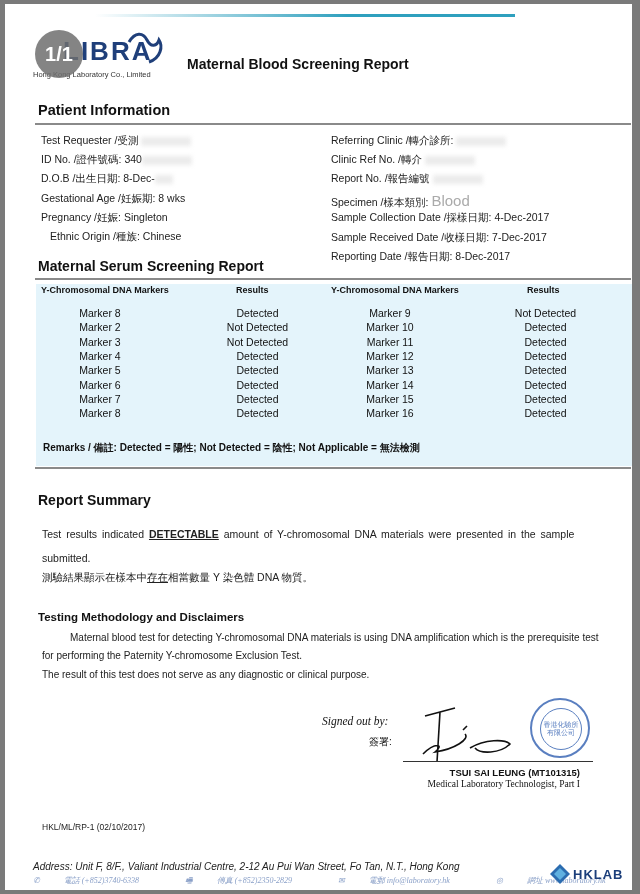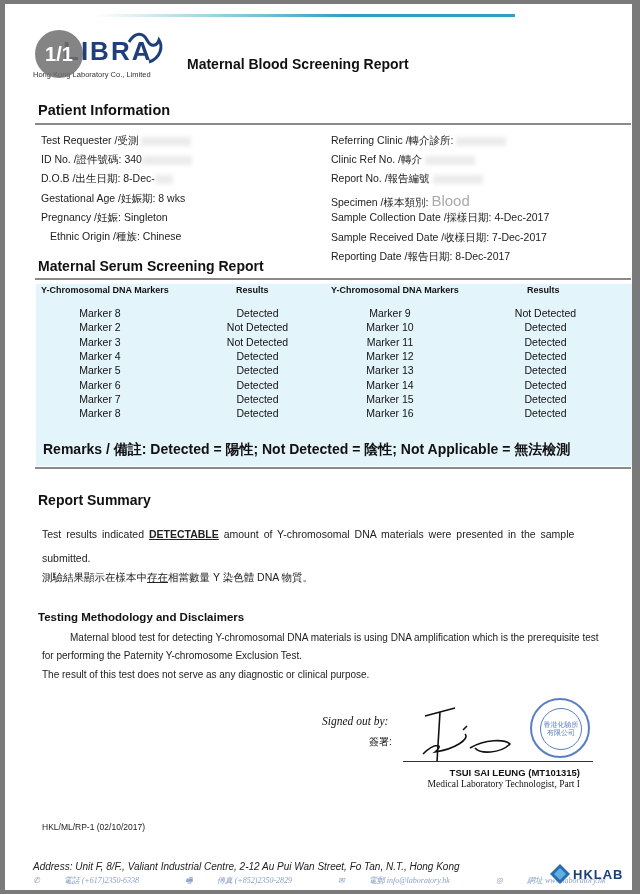--- a/index.html
+++ b/index.html
@@ -26,21 +26,21 @@
   .title { position:absolute; left:182px; top:52px; font-size:14px; font-weight:bold; color:#111; }
 
   .section-h { position:absolute; font-weight:bold; color:#111; }
   .rule { position:absolute; left:30px; width:596px; height:2px; background:#8a8a8a; }
   .info-row { position:absolute; font-size:10.5px; color:#222; white-space:nowrap; }
   .blur { display:inline-block; width:50px; height:9px; background:rgba(200,200,200,0.35); vertical-align:middle; filter:blur(2px); }
 
   .serum-panel { position:absolute; left:31px; top:280px; width:596px; height:182px; background:#e4f4fb; }
   .col-h { position:absolute; font-size:9px; font-weight:bold; color:#111; }
   .cell { position:absolute; font-size:10.5px; color:#111; text-align:center; }
-  .remarks { position:absolute; left:38px; top:437px; font-size:14px; font-weight:bold; color:#111; white-space:nowrap; }
+  .remarks { position:absolute; left:38px; top:437px; font-size:10px; font-weight:bold; color:#111; white-space:nowrap; }
 
   .para { position:absolute; left:37px; font-size:10.5px; color:#222; white-space:nowrap; }
   .para u b { font-weight:bold; }
   .sig-label { position:absolute; font-family:"Liberation Serif", serif; font-style:italic; font-size:11.5px; color:#111; }
   .sig-cn { position:absolute; font-size:10px; color:#111; }
   .sig-line { position:absolute; left:398px; top:757px; width:190px; height:1px; background:#333; }
   .stamp { position:absolute; left:525px; top:694px; width:60px; height:60px; border:2px solid #5a7fc0; border-radius:50%; box-sizing:border-box; }
   .stamp-inner { position:absolute; left:8px; top:8px; width:40px; height:40px; border:1px solid #5a7fc0; border-radius:50%; display:flex; align-items:center; justify-content:center; font-size:7px; color:#5a7fc0; text-align:center; line-height:1.1; }
   .signer { position:absolute; right:52px; font-size:9.5px; color:#111; text-align:right; white-space:nowrap; }
 
@@ -160,21 +160,21 @@
   <div class="stamp">
     <div class="stamp-inner">香港化驗所有限公司</div>
   </div>
   <div class="sig-line"></div>
   <div class="signer" style="top:763px; font-weight:bold;">TSUI SAI LEUNG (MT101315)</div>
   <div class="signer" style="top:775px;font-family:Liberation Serif, serif;">Medical Laboratory Technologist, Part I</div>
 
   <div class="doc-code">HKL/ML/RP-1 (02/10/2017)</div>
   <div class="address">Address: Unit F, 8/F., Valiant Industrial Centre, 2-12 Au Pui Wan Street, Fo Tan, N.T., Hong Kong</div>
   <div class="contacts">
-    <span><span>✆ </span><span>電話 (+617)2350-6338</span></span>
+    <span><span>✆ </span><span>電話 (+852)3740-6338</span></span>
     <span><span>🖷 </span><span>傳真 (+852)2350-2829</span></span>
     <span><span>✉ </span><span>電郵 info@laboratory.hk</span></span>
     <span><span>◎ </span><span>網址 www.laboratory.hk</span></span>
   </div>
   <div class="hklab">
     <svg width="20" height="20" viewBox="0 0 20 20">
       <polygon points="10,0 20,10 10,20 0,10" fill="#2b6cb0"></polygon>
       <polygon points="10,4 16,10 10,16 4,10" fill="#5fb0e0"></polygon>
     </svg>
     <span class="hklab-text">HKLAB</span>

